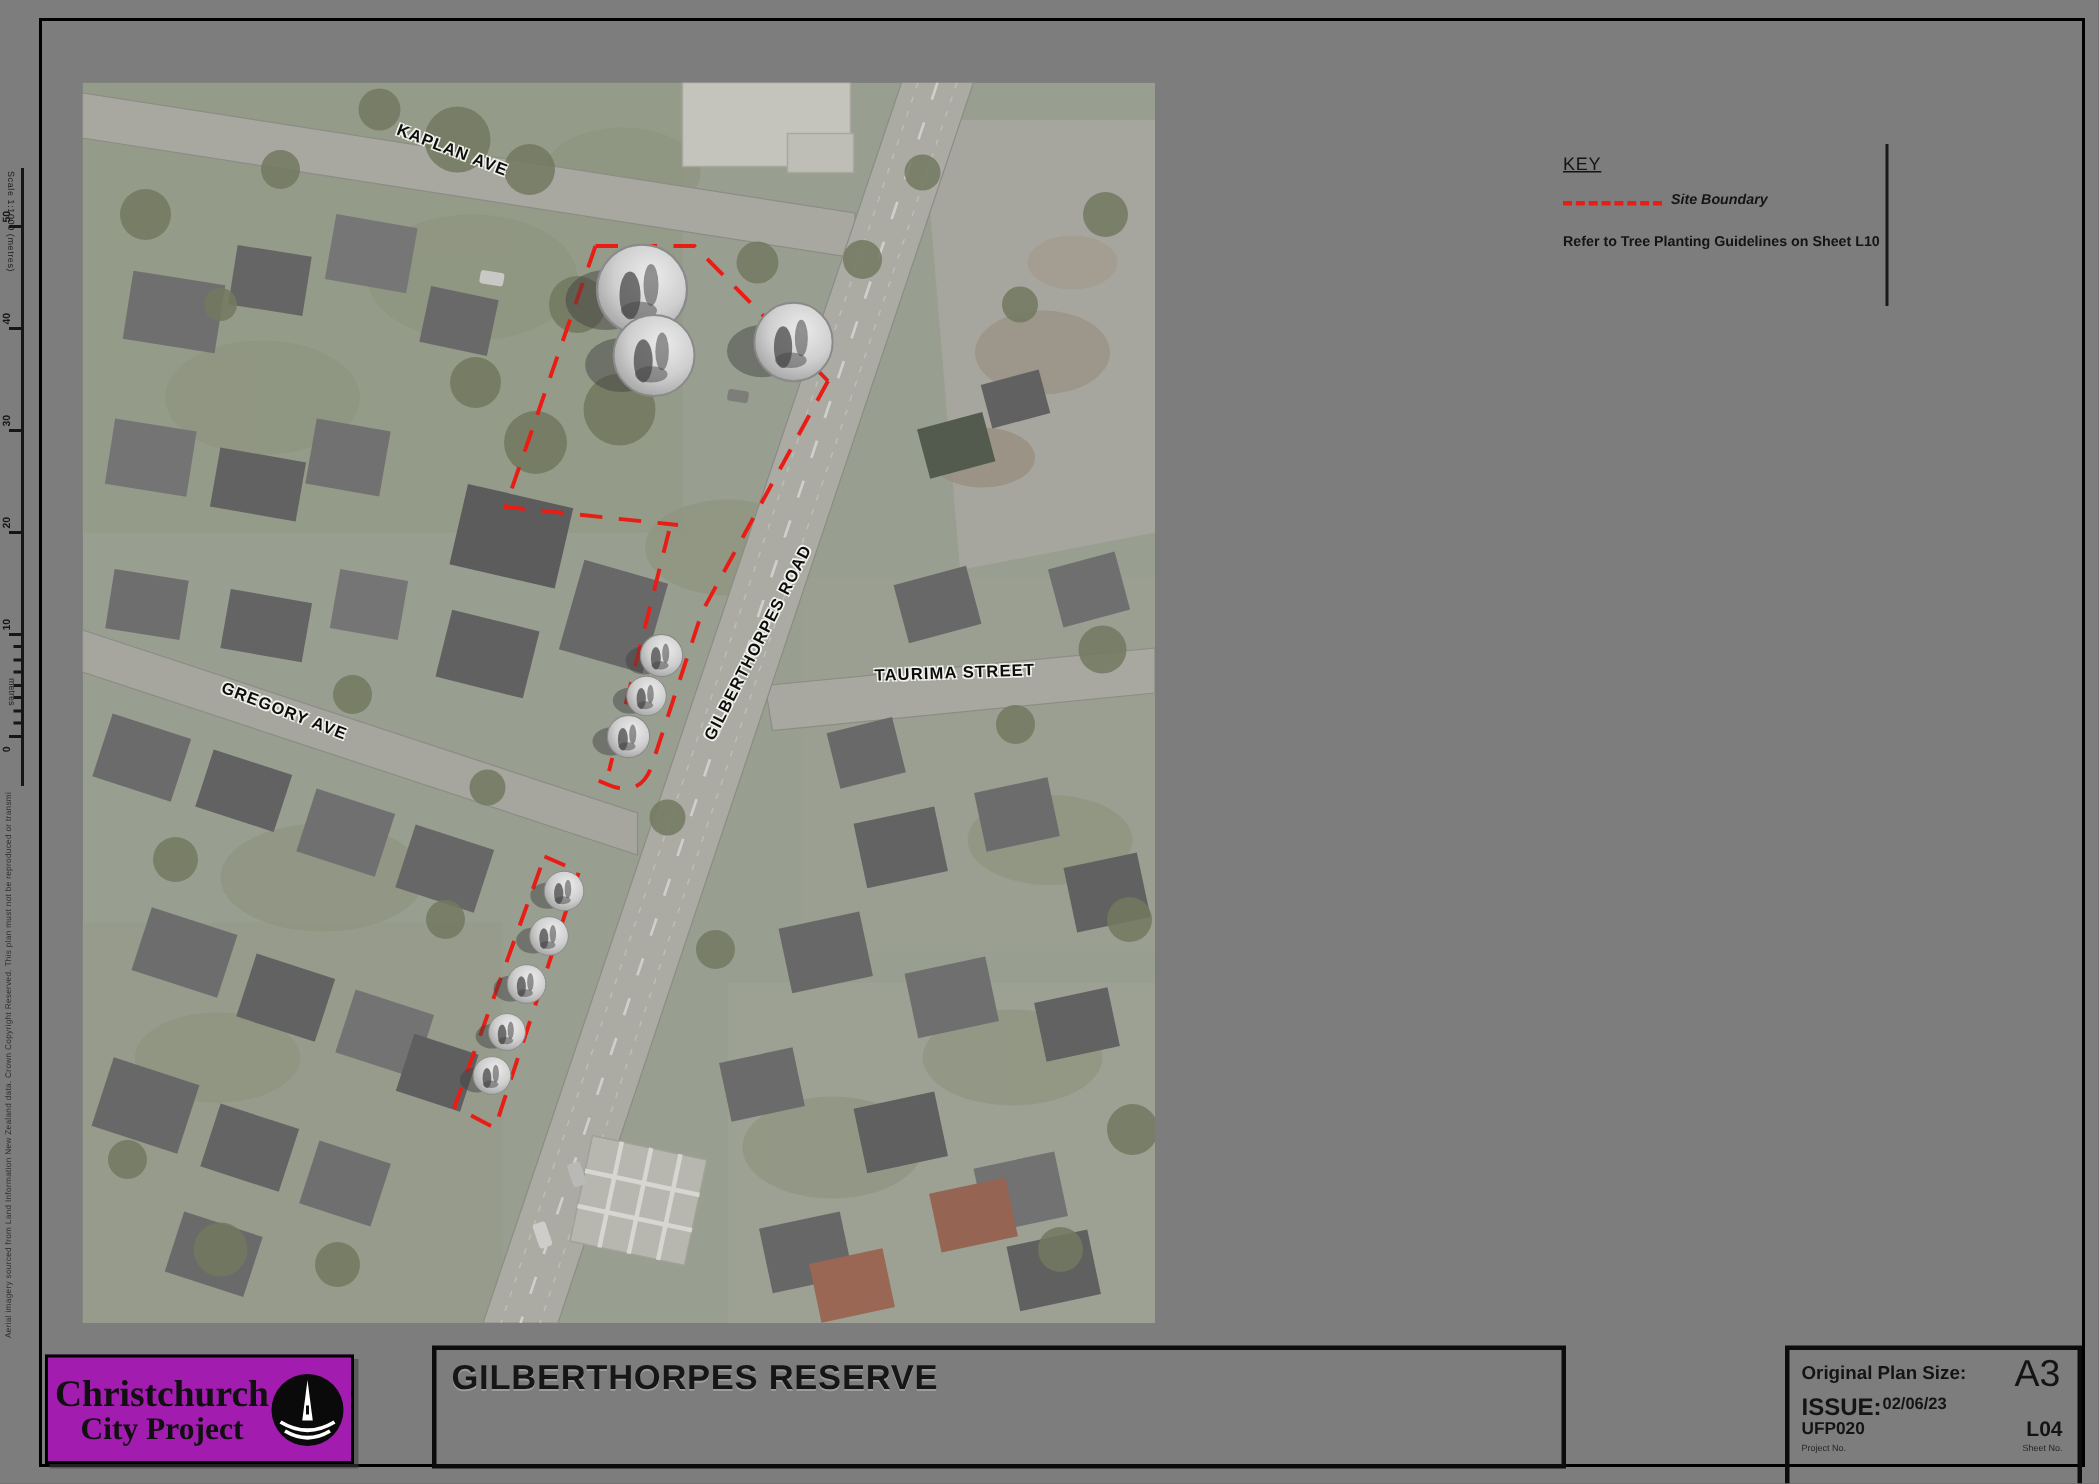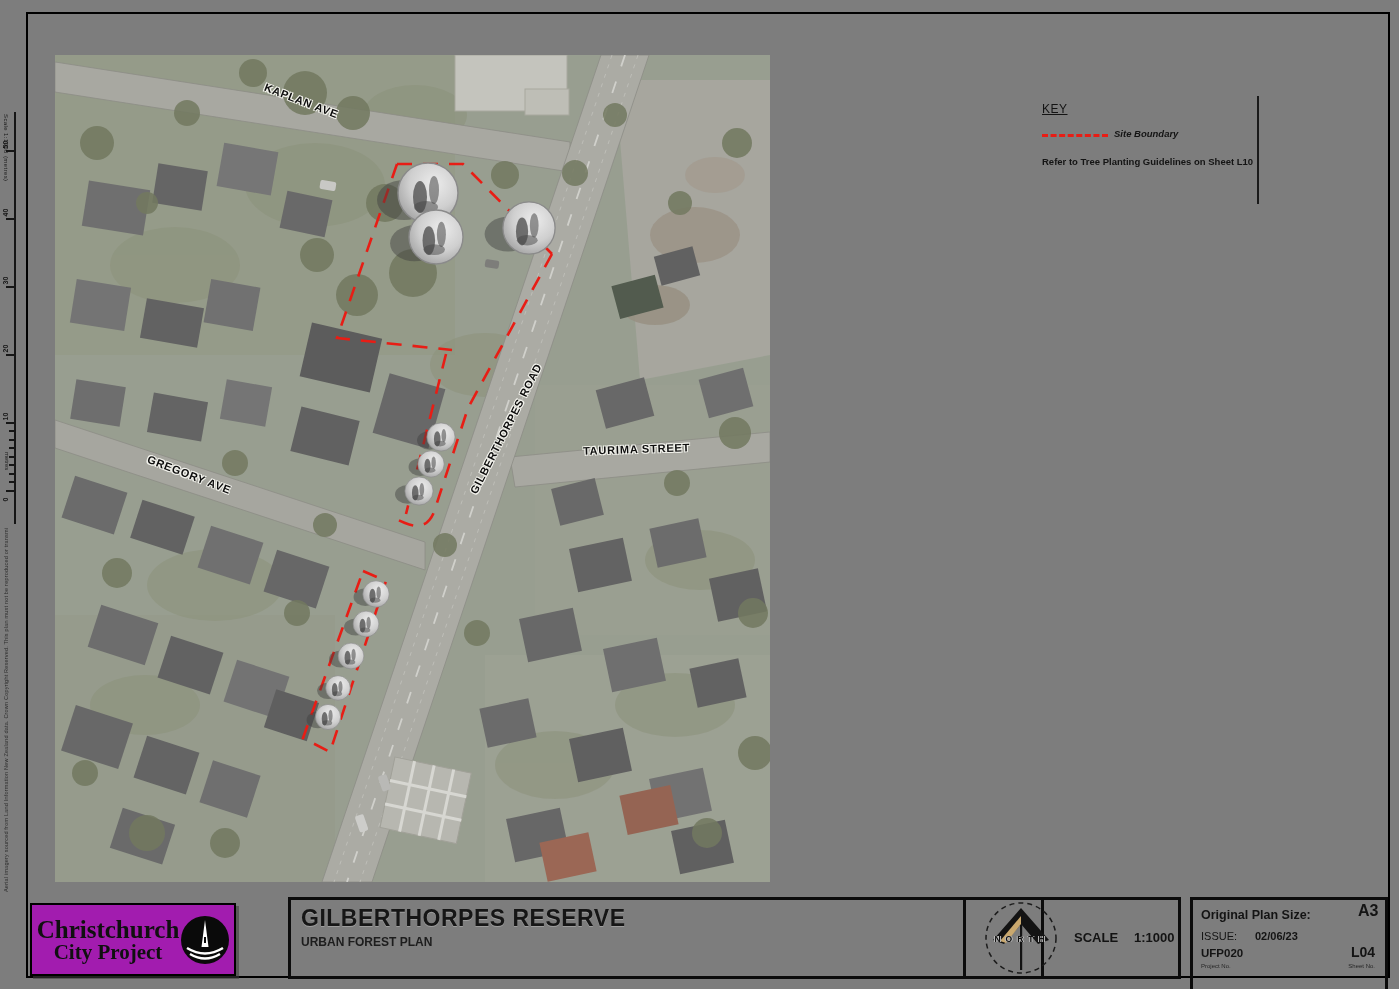--- a/index.html
+++ b/index.html
@@ -56,22 +56,22 @@
   .north-box{position:absolute;left:963px;top:897px;width:218px;height:82px;border:3px solid #0c0c0c;
              box-sizing:border-box;}
   .north-word{position:absolute;left:14px;top:34px;width:84px;text-align:center;font-size:8.5px;
              font-weight:bold;letter-spacing:5px;color:#101010;
              text-shadow:-1px 0 0 #bdbdbd,1px 0 0 #bdbdbd;}
   .scale-row{position:absolute;left:108px;top:30px;display:flex;gap:16px;font-size:13px;
              font-weight:bold;color:#131313;}
   .info-box{position:absolute;left:1190px;top:897px;width:198px;height:96px;border:3px solid #0c0c0c;
             box-sizing:border-box;}
   .ips-label{position:absolute;left:8px;top:8px;font-size:12.5px;font-weight:bold;}
-  .ips-value{position:absolute;left:165px;top:2px;font-size:16px;font-weight:bold;}
-  .issue-label{position:absolute;left:8px;top:30px;font-size:11px;font-weight:normal;}
+  .ips-value{position:absolute;left:150px;top:2px;font-size:25px;font-weight:normal;}
+  .issue-label{position:absolute;left:8px;top:30px;font-size:16px;font-weight:bold;}
   .issue-date{position:absolute;left:62px;top:30px;font-size:11px;font-weight:bold;}
   .proj-no{position:absolute;left:8px;top:47px;font-size:11.5px;font-weight:bold;}
   .sheet-no{position:absolute;right:10px;top:44px;font-size:14px;font-weight:bold;}
   .tiny-label{position:absolute;top:63px;font-size:6px;color:#262626;}
 </style>
 </head>
 <body>
 
 <div class="sheet">
   <div class="frame"></div>
@@ -296,36 +296,22 @@
       <circle cx="25" cy="25" r="24" fill="#0a0a0a"></circle>
       <path d="M25,5 L28.5,32 L21.5,32 Z" fill="#ffffff"></path>
       <rect x="24" y="22" width="2" height="6" fill="#0a0a0a"></rect>
       <path d="M7,33 Q25,44 43,33" stroke="#ffffff" stroke-width="2.5" fill="none"></path>
       <path d="M10,39 Q25,48 40,39" stroke="#ffffff" stroke-width="2.5" fill="none"></path>
     </svg>
   </div>
 
   <div class="main-box">
     <div class="sheet-title">GILBERTHORPES RESERVE</div>
-    <div class="sheet-sub">URBAN FOREST PLAN</div>
-  </div>
-
-  <div class="north-box">
-    <svg width="112" height="76" viewBox="0 0 112 76">
-      <circle cx="55" cy="38" r="35" fill="none" stroke="#1c1c1c" stroke-width="1.5" stroke-dasharray="5 4"></circle>
-      <rect x="54" y="10" width="2.2" height="60" fill="#131313"></rect>
-      <path d="M55,8 L83,40 L72,44 L55,24 L38,44 L27,40 Z" fill="#131313"></path>
-      <path d="M55,16 L34,41 L40,43 L55,24 Z" fill="#c9a86e"></path>
-    </svg>
-    <span class="north-word">NORTH</span>
-    <div class="scale-row">
-      <span>SCALE</span>
-      <span>1:1000</span>
-    </div>
-  </div>
+  </div>
+
 
   <div class="info-box">
     <span class="ips-label">Original Plan Size:</span>
     <span class="ips-value">A3</span>
     <span class="issue-label">ISSUE:</span>
     <span class="issue-date">02/06/23</span>
     <span class="proj-no">UFP020</span>
     <span class="sheet-no">L04</span>
     <span class="tiny-label" style="left:8px">Project No.</span>
     <span class="tiny-label" style="right:10px">Sheet No.</span>

